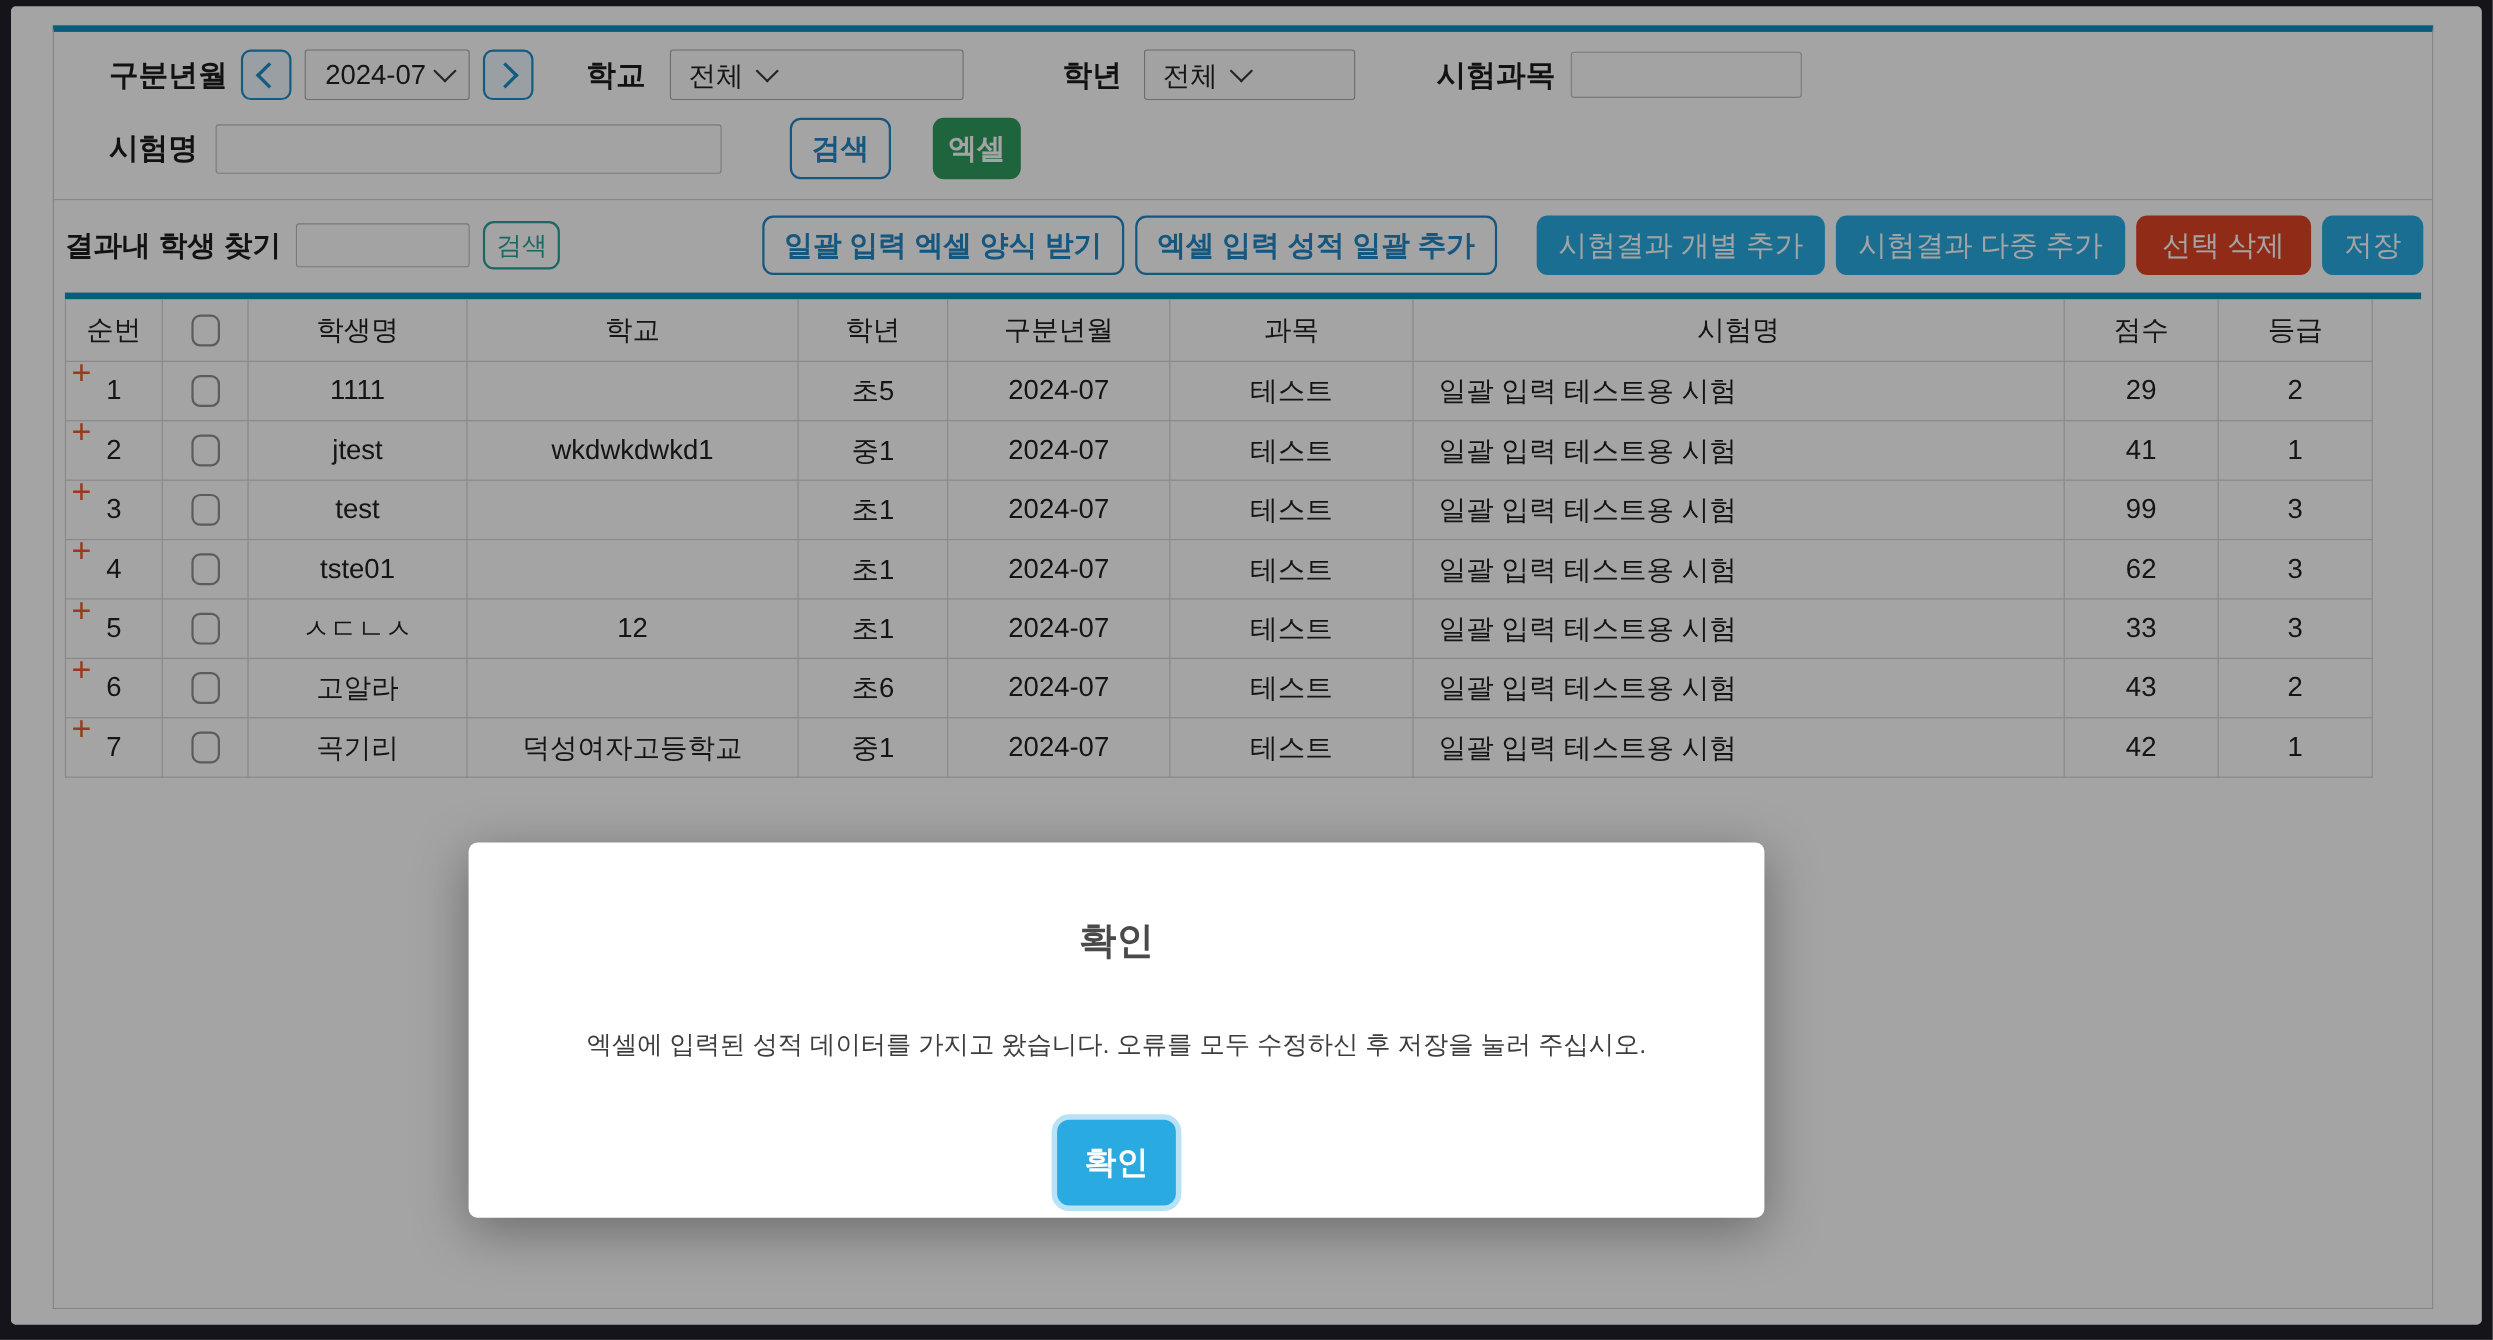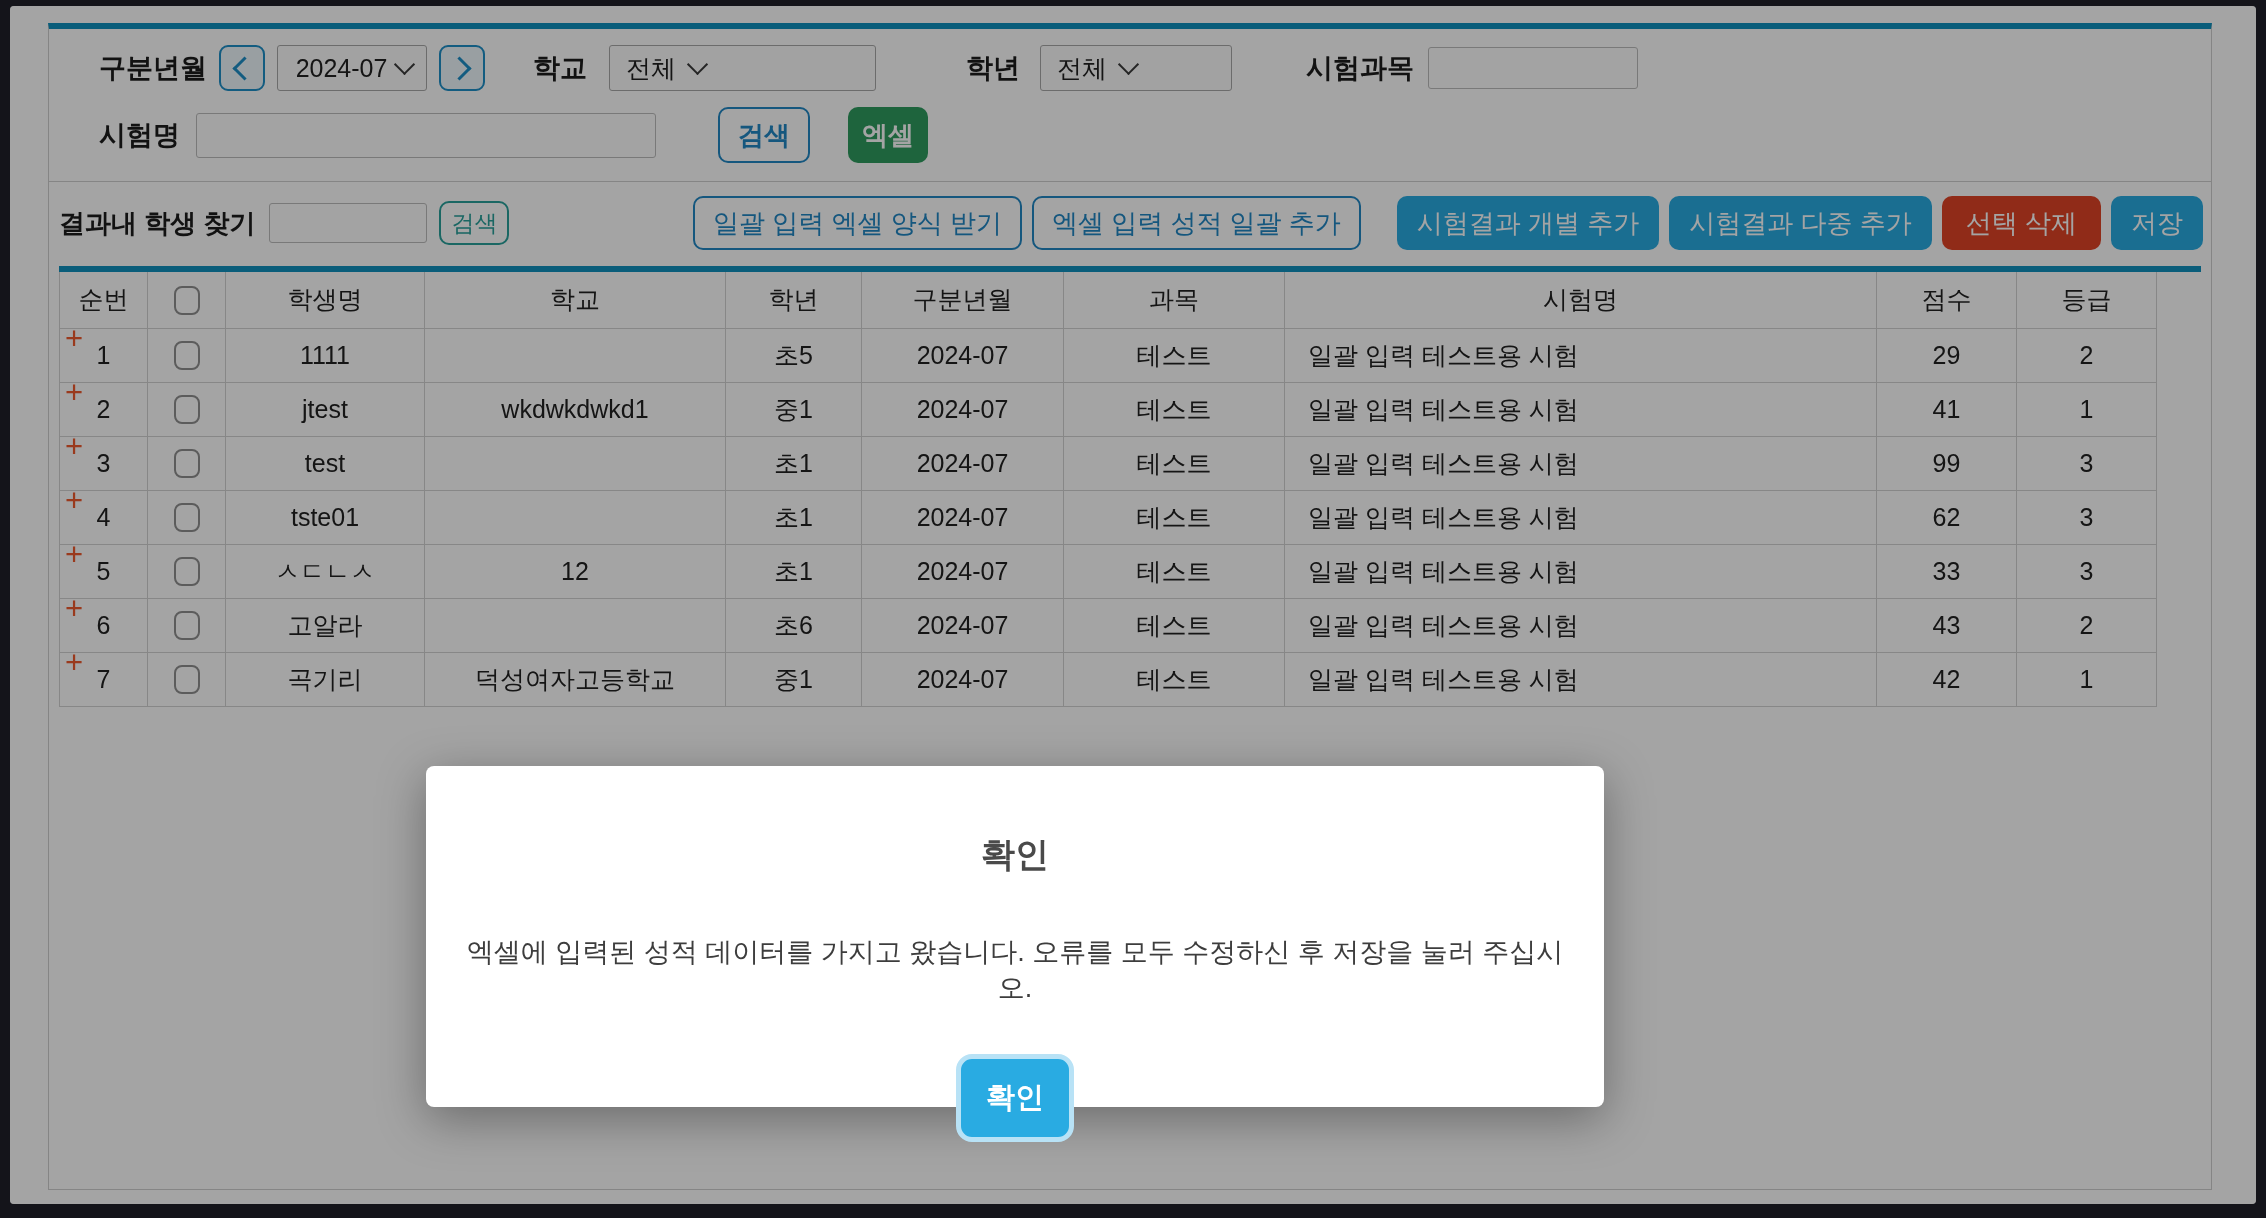--- a/index.html
+++ b/index.html
@@ -52,21 +52,21 @@
   .tinput{
     border:1px solid #bcbcbc;background:#fdfdfd;height:42px;box-sizing:border-box;
     font-size:25px;padding:0 12px;border-radius:3px;font-family:inherit;color:#222;
   }
   
   button{font-family:inherit;cursor:pointer;}
   .btn{
     border-radius:10px;font-size:26px;display:inline-flex;align-items:center;justify-content:center;
     box-sizing:border-box;white-space:nowrap;
   }
-  .btn-outline-blue{border:2px solid #2287c4;color:#2287c4;background:#fff;height:54px;padding:0 18px;font-weight:400;}
+  .btn-outline-blue{border:2px solid #2287c4;color:#2287c4;background:#fff;height:54px;padding:0 18px;font-weight:700;}
   .btn-solid-blue{border:none;background:#29abe2;color:#fff;height:54px;padding:0 20px;font-weight:500;}
   .btn-danger{border:none;background:#e04326;color:#fff;height:54px;padding:0 24px;font-weight:500;}
   .btn-green{border:none;background:#2f9c60;color:#fff;height:56px;width:80px;font-weight:700;}
   .search-top{width:92px;height:56px;font-weight:700;}
   .find-search{border:2px solid #29a09b;color:#29a09b;background:#fff;height:44px;width:70px;border-radius:10px;font-size:23px;}
   
   .toolbar{display:flex;align-items:center;margin:14px 8px 0 10px;}
   .find-label{font-size:26px;font-weight:700;color:#1c1c1c;white-space:nowrap;}
   .find-input{width:158px;height:40px;margin:0 12px 0 14px;}
   .spacer{flex:1;}
@@ -88,21 +88,21 @@
     display:inline-block;width:26px;height:29px;border:2px solid #8f8f8f;border-radius:8px;
     background:#fff;vertical-align:middle;box-sizing:border-box;cursor:pointer;
   }
   
   .backdrop{position:absolute;inset:0;background:rgba(0,0,0,0.355);}
   .modal{
     position:absolute;left:416px;top:760px;width:1178px;height:341px;background:#ffffff;
     border-radius:8px;box-shadow:0 12px 48px rgba(0,0,0,0.35);text-align:center;
   }
   .modal-title{margin-top:66px;font-size:34px;font-weight:700;color:#4a4a4a;}
-  .modal-msg{margin-top:56px;font-size:27px;color:#3d3d3d;padding:0 40px;}
+  .modal-msg{margin-top:56px;font-size:23px;color:#3d3d3d;padding:0 40px;}
   .modal-btn{
     margin-top:48px;width:118px;height:88px;background:#29abe2;color:#fff;
     border:5px solid #b8e2f6;border-radius:16px;font-size:29px;font-weight:700;
   }
 </style>
 </head>
 <body>
 
 <div class="screen">
   <div class="card">

